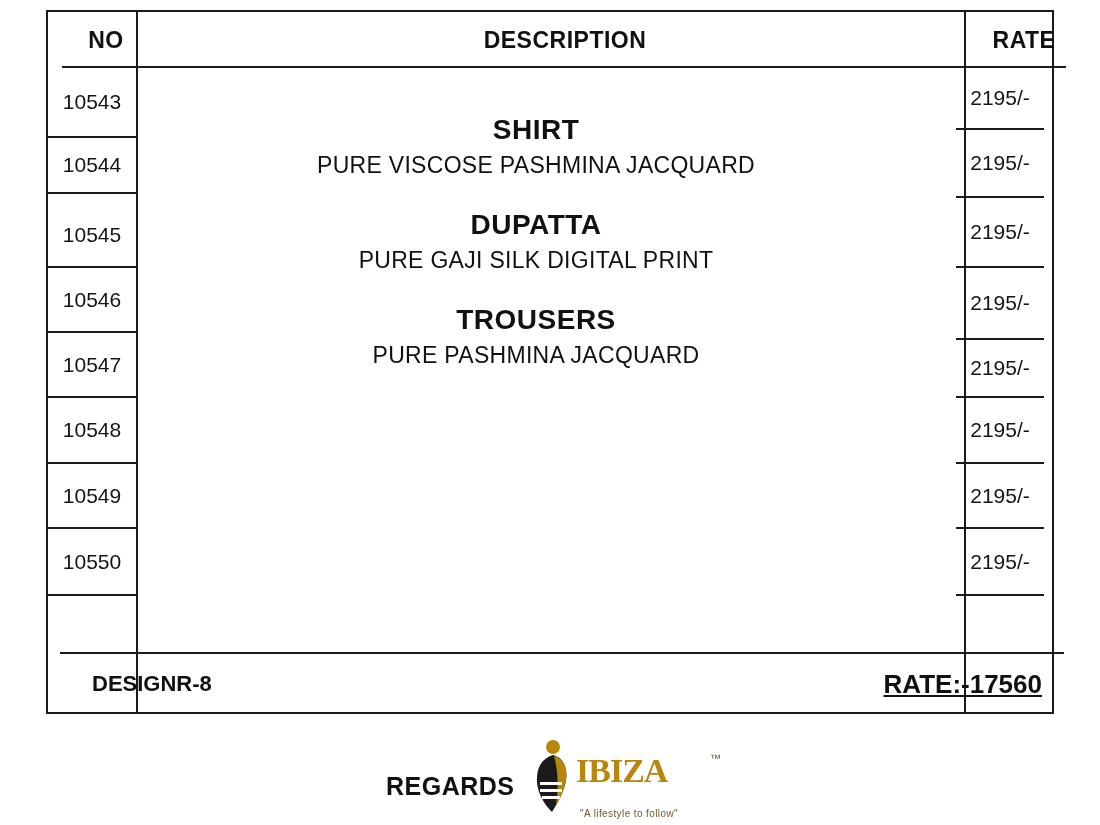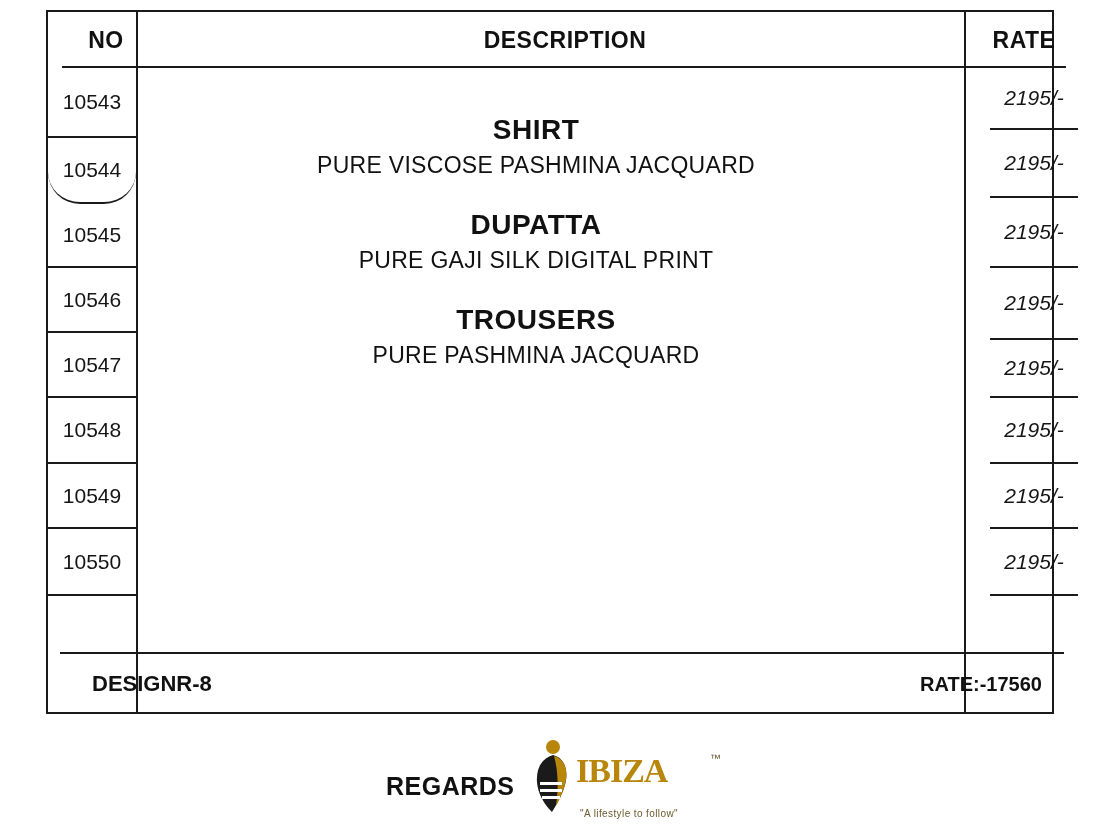--- a/index.html
+++ b/index.html
@@ -97,25 +97,24 @@
     display: flex;
     align-items: center;
     justify-content: center;
     color: #151515;
   }
   .no-cell.last { border-bottom: none; }
 
   
   .rate-col {
     position: absolute;
-    left: 942px;
+    left: 908px;
     top: 0;
     width: 88px;
     height: 100%;
-    font-style: italic;
   }
   .rate-cell {
     position: absolute;
     left: 0;
     width: 88px;
     box-sizing: border-box;
     border-bottom: 2px solid #1a1a1a;
     font-size: 21px;
     display: flex;
     align-items: center;
@@ -171,22 +170,23 @@
     line-height: 60px;
     font-size: 22px;
     font-weight: bold;
   }
   .summary-right {
     position: absolute;
     right: 22px;
     top: 0;
     height: 60px;
     line-height: 60px;
-    font-size: 20px;
-    font-weight: bold;
+    font-size: 26px;
+    font-weight: bold;
+    text-decoration: underline;
   }
 
   
   .footer {
     position: absolute;
     left: 0;
     top: 726px;
     width: 1100px;
     height: 99px;
   }
@@ -251,21 +251,21 @@
     <div class="head-row">
       <div class="head-cell head-no">NO</div>
       <div class="head-cell head-desc">DESCRIPTION</div>
       <div class="head-cell head-rate">RATE</div>
     </div>
 
     <div class="body-region">
 
       <div class="no-col">
         <div class="no-cell" style="top:0px;height:70px;">10543</div>
-        <div class="no-cell" style="top:70px;height:66px;border-radius:32px;">10544</div>
+        <div class="no-cell" style="top:70px;height:56px;">10544</div>
         <div class="no-cell" style="top:136px;height:64px;">10545</div>
         <div class="no-cell" style="top:200px;height:65px;">10546</div>
         <div class="no-cell" style="top:265px;height:65px;">10547</div>
         <div class="no-cell" style="top:330px;height:66px;">10548</div>
         <div class="no-cell" style="top:396px;height:65px;">10549</div>
         <div class="no-cell" style="top:461px;height:67px;">10550</div>
         <div class="no-cell last" style="top:528px;height:60px;"></div>
       </div>
 
       <div class="desc-col">

